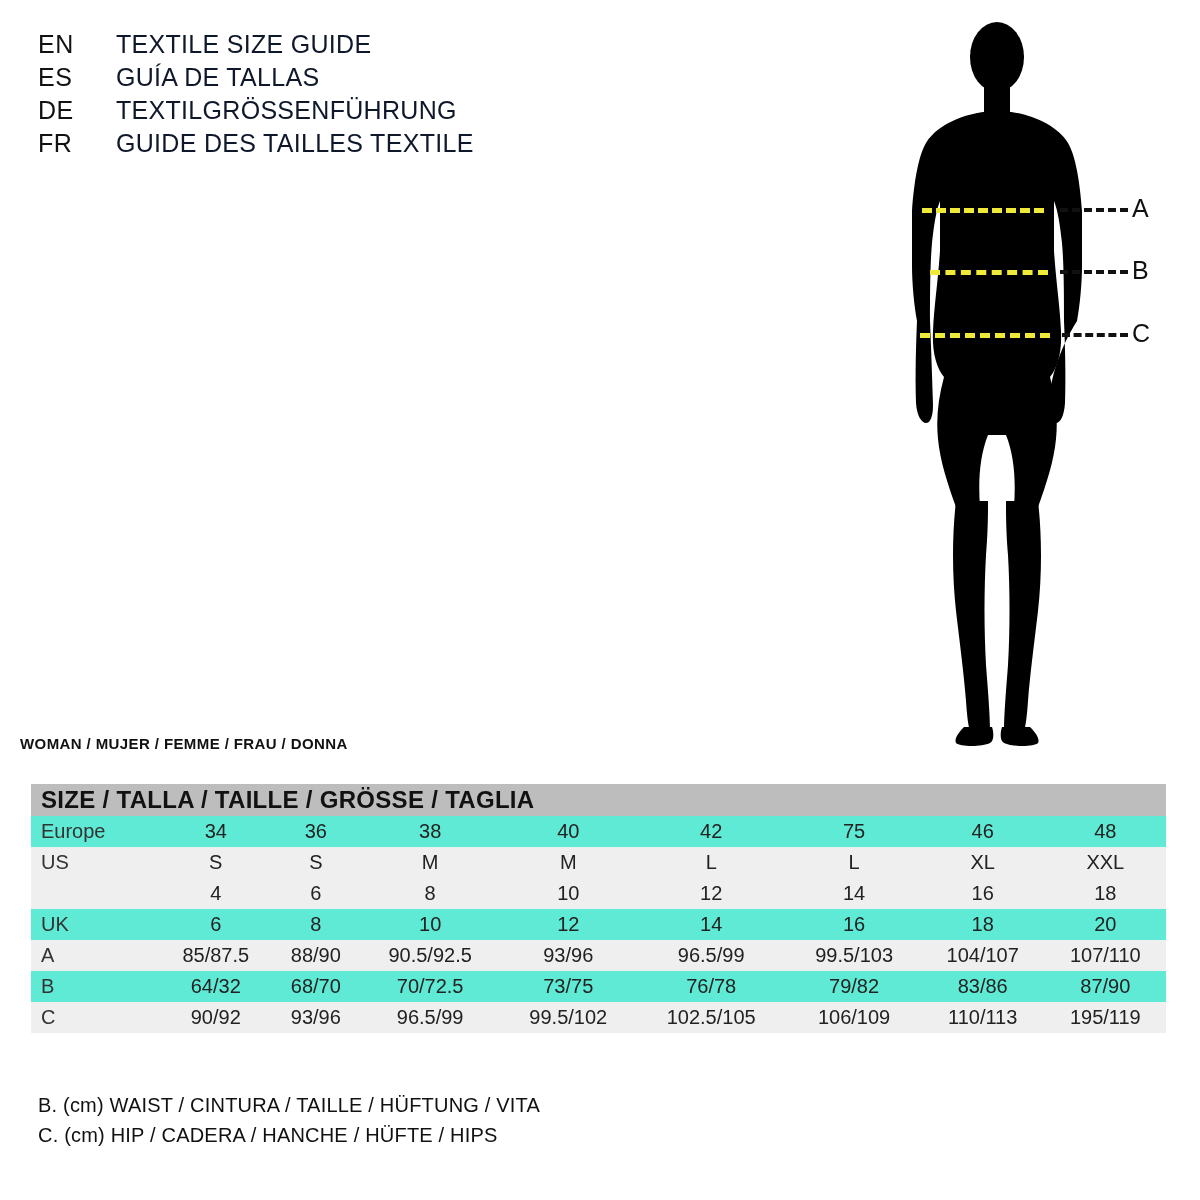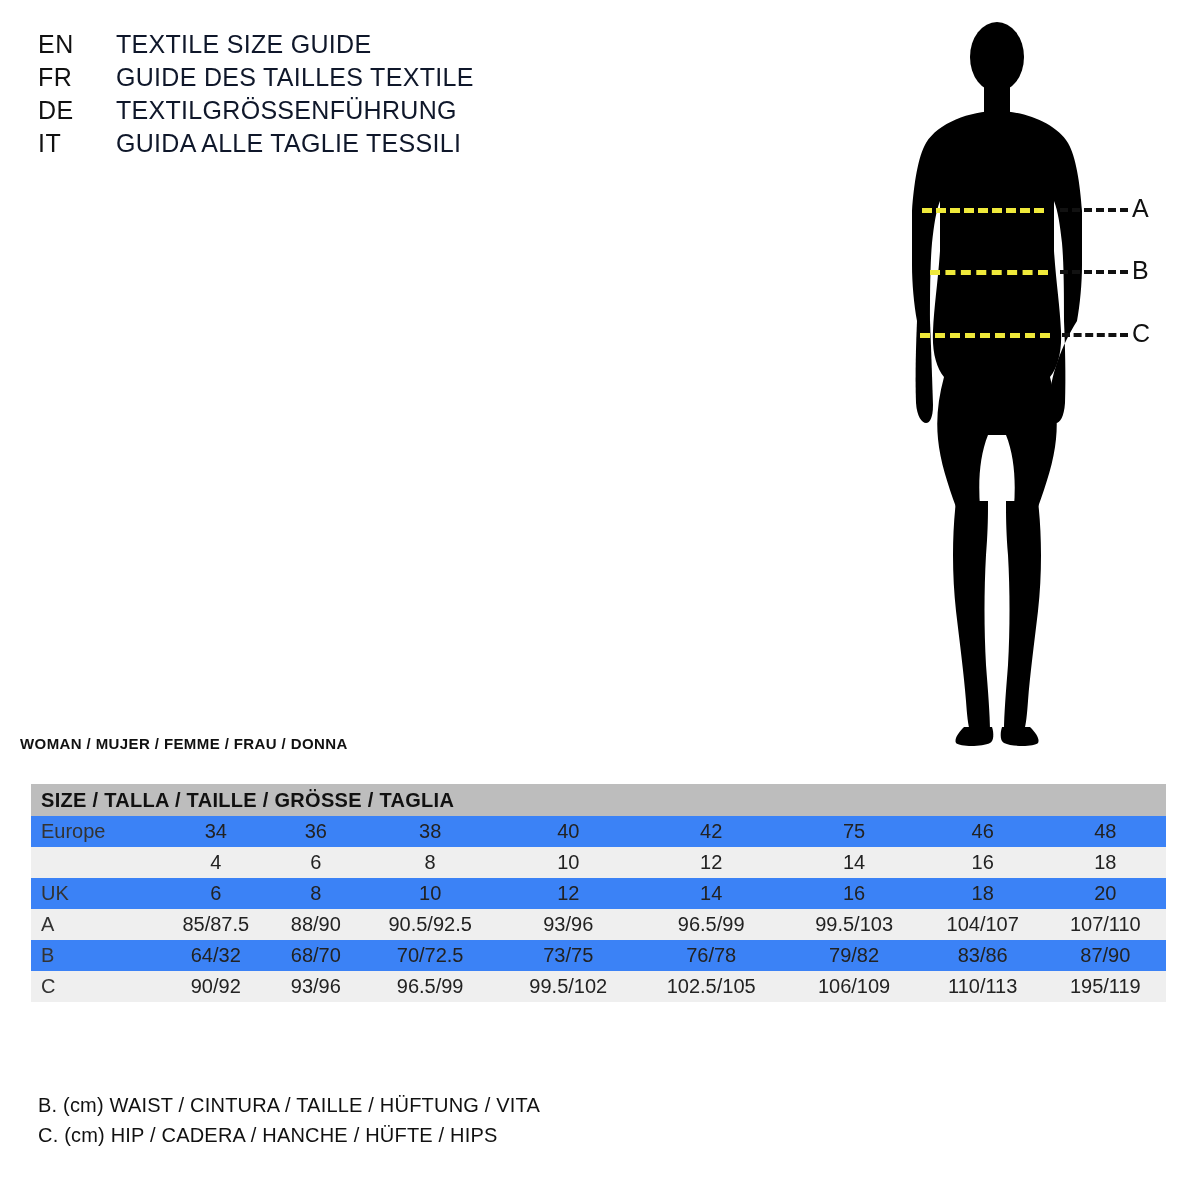--- a/index.html
+++ b/index.html
@@ -101,36 +101,36 @@
     font-weight: normal;
     text-align: center;
     vertical-align: middle;
     white-space: nowrap;
   }
   .size-table th.head-cell {
     background: #bdbdbd;
     text-align: left;
     padding-left: 10px;
     font-weight: bold;
-    font-size: 20px;
+    font-size: 24px;
     letter-spacing: 0.3px;
     color: #111;
     height: 32px;
     margin-top: 14px;
   }
   .size-table td.rowlabel {
     text-align: left;
     padding-left: 10px;
     color: #333;
   }
   .row-alt td {
     background: #efefef;
   }
   .row-plain td {
-    background: #3b82f6;
+    background: #5eead4;
   }
 
   
   .legend {
     position: absolute;
     left: 38px;
     top: 1090px;
     font-size: 20px;
     color: #111;
   }
@@ -142,30 +142,30 @@
 </style>
 </head>
 <body>
 
 <div class="lang-block">
   <div class="lang-row">
     <div class="lang-code">EN</div>
     <div class="lang-text">TEXTILE SIZE GUIDE</div>
   </div>
   <div class="lang-row">
-    <div class="lang-code">FR</div>
-    <div class="lang-text">GUIDE DES TAILLES TEXTILE</div>
+    <div class="lang-code">ES</div>
+    <div class="lang-text">GUÍA DE TALLAS</div>
   </div>
   <div class="lang-row">
     <div class="lang-code">DE</div>
     <div class="lang-text">TEXTILGRÖSSENFÜHRUNG</div>
   </div>
   <div class="lang-row">
-    <div class="lang-code">IT</div>
-    <div class="lang-text">GUIDA ALLE TAGLIE TESSILI</div>
+    <div class="lang-code">FR</div>
+    <div class="lang-text">GUIDE DES TAILLES TEXTILE</div>
   </div>
 </div>
 
 <div class="figure-area">
 
   <svg class="figure-svg" width="330" height="740" viewBox="0 0 330 740">
     <g fill="#000000">
 
       <ellipse cx="137" cy="42" rx="27" ry="35"></ellipse>
 
@@ -263,20 +263,31 @@
       <td>34</td>
       <td>36</td>
       <td>38</td>
       <td>40</td>
       <td>42</td>
       <td>75</td>
       <td>46</td>
       <td>48</td>
     </tr>
     <tr class="row-alt">
+      <td class="rowlabel">US</td>
+      <td>S</td>
+      <td>S</td>
+      <td>M</td>
+      <td>M</td>
+      <td>L</td>
+      <td>L</td>
+      <td>XL</td>
+      <td>XXL</td>
+    </tr>
+    <tr class="row-alt">
       <td class="rowlabel"></td>
       <td>4</td>
       <td>6</td>
       <td>8</td>
       <td>10</td>
       <td>12</td>
       <td>14</td>
       <td>16</td>
       <td>18</td>
     </tr>

